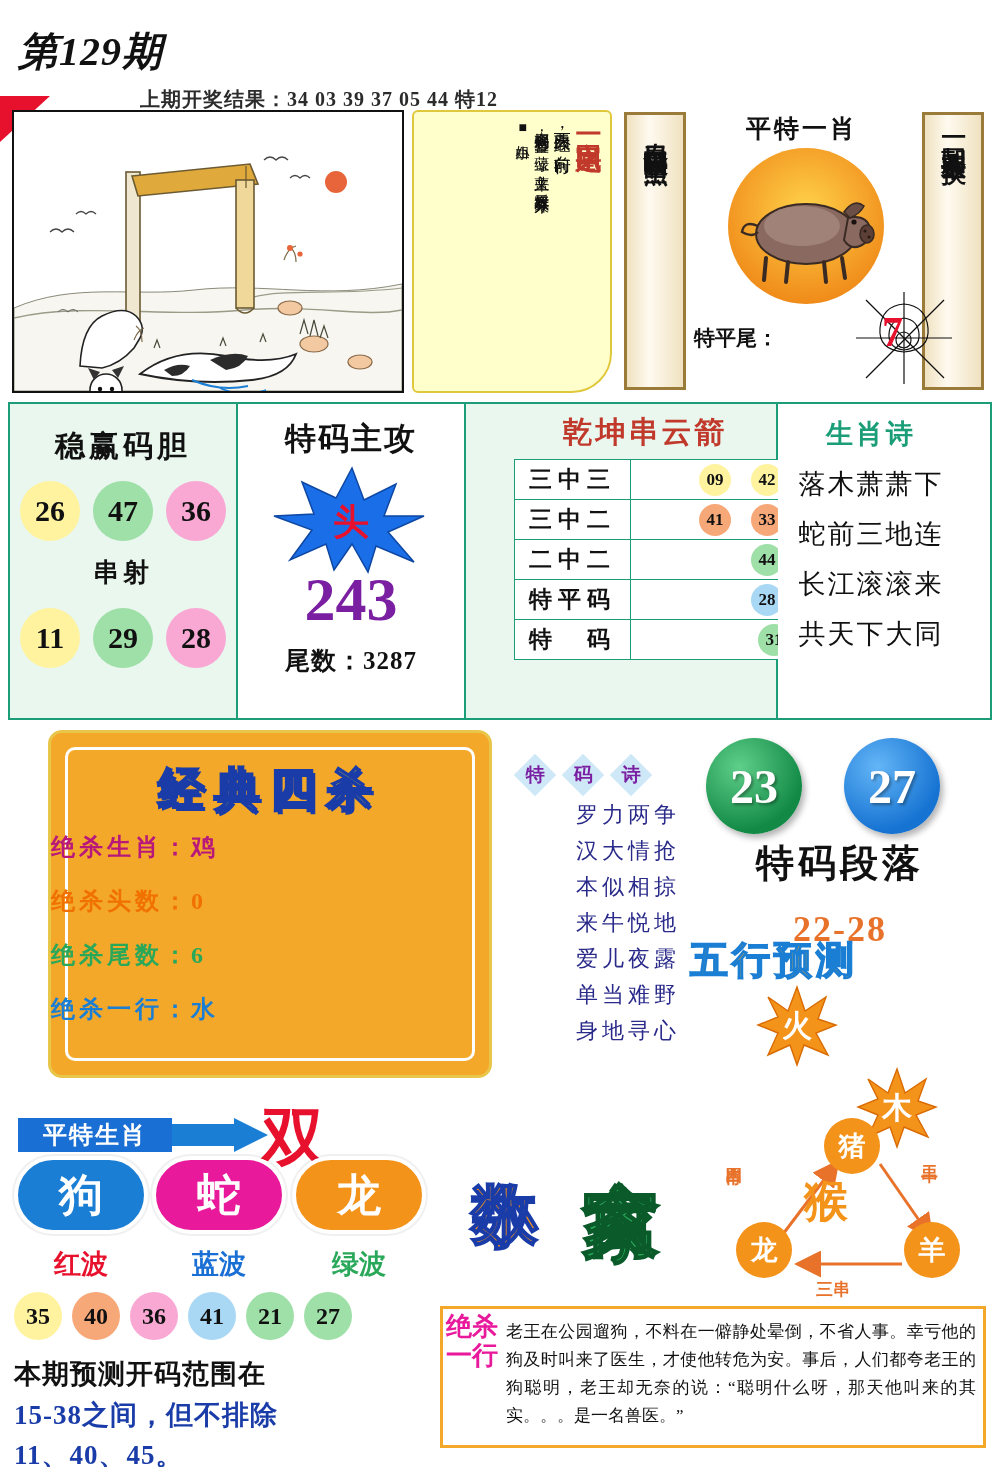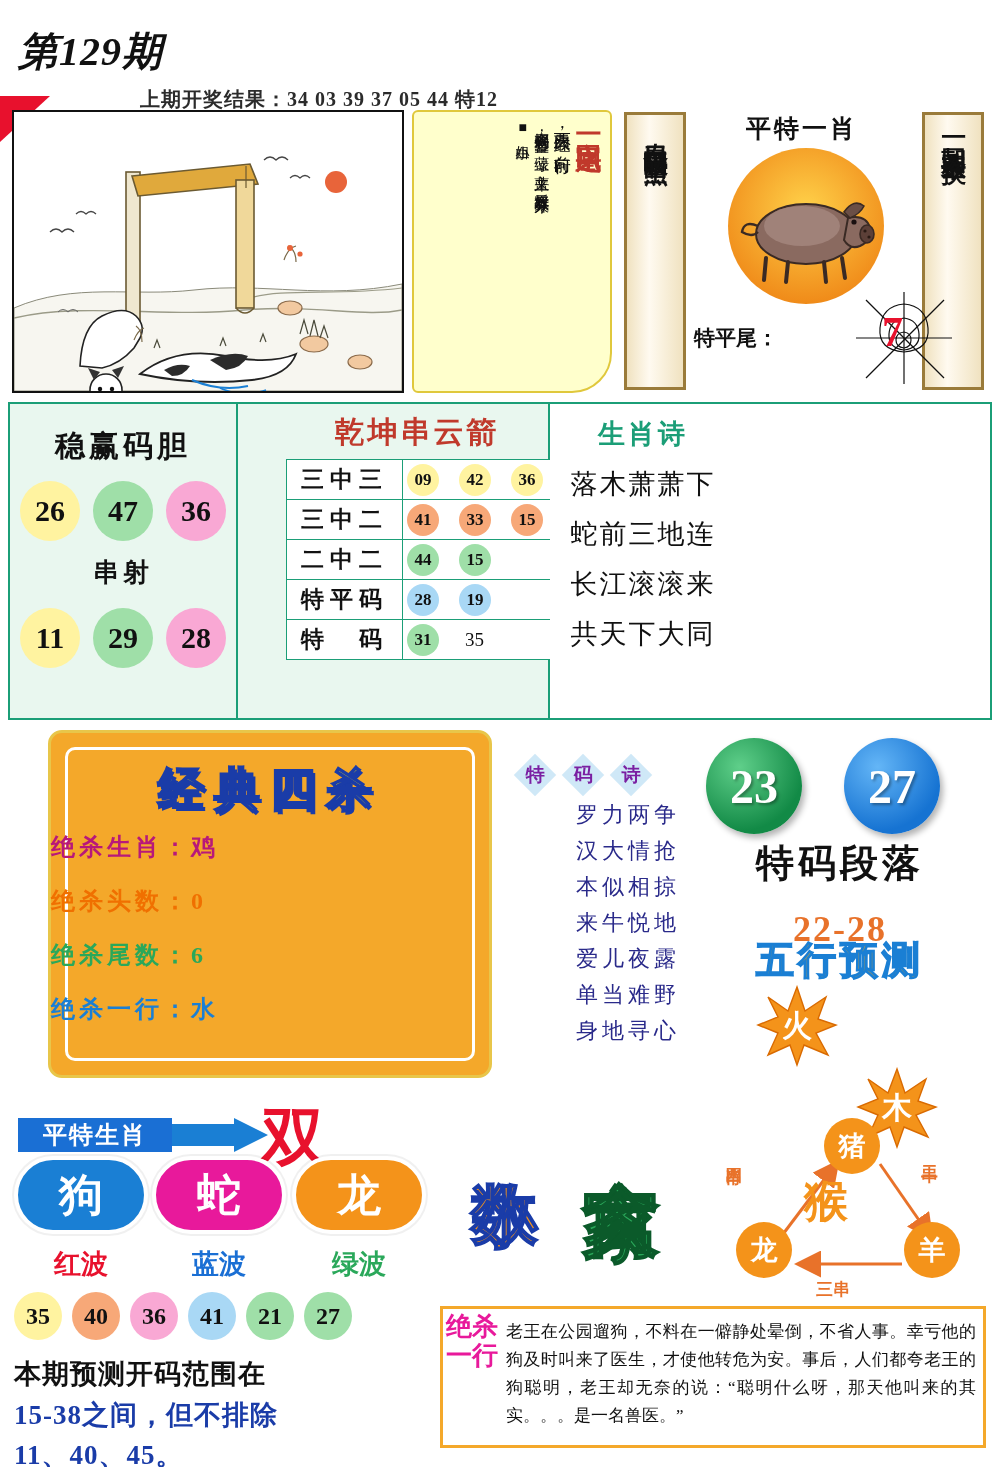--- a/index.html
+++ b/index.html
@@ -149,21 +149,21 @@
   #qk-table { width:322px; margin:6px auto 0; border-collapse:collapse; }
   #qk-table td {
     border:1px solid #1b9e77; height:40px; padding:0;
     font-family:"Liberation Serif", serif;
   }
   .qk-label {
     width:116px; text-align:center; font-size:23px; font-weight:bold; color:#111;
     background:#ffffff; letter-spacing:6px;
   }
   .qk-vals { background:#ffffff; padding-left:6px; }
-  .qk-vals .inner { display:flex; gap:20px; align-items:center; padding-left:4px; }
+  .qk-vals .inner { display:flex; gap:20px; align-items:center; padding-left:4px;justify-content:flex-end; }
   .ball-xs { width:32px; height:32px; font-size:17px; }
   .plain-num { font-family:"Liberation Serif", serif; font-size:19px; color:#111; padding-left:6px; }
 
   
   .poem-line {
     text-align:center; font-family:"Liberation Serif", serif;
     font-size:27px; color:#111; margin-top:14px; letter-spacing:2px;
   }
 
   
@@ -239,21 +239,21 @@
     left:690px; top:838px; width:300px; text-align:center;
     font-family:"Liberation Serif", serif; font-size:38px; font-weight:bold;
     color:#111; letter-spacing:4px;
   }
   #duanluo-range {
     left:690px; top:888px; width:300px; text-align:center;
     font-family:"Liberation Serif", serif; font-size:36px; font-weight:bold;
     color:#e8722a; letter-spacing:2px;margin-top:20px;
   }
   #wuxing-title {
-    left:690px; top:935px; width:300px; text-align:center;
+    left:690px; top:935px; width:300px; text-align:left;
     font-family:"Liberation Serif", serif; font-size:38px; font-weight:bold;
     color:#e8a11a; letter-spacing:4px;
     -webkit-text-stroke:1.5px #1a7fd4;
   }
   #wuxing-1 { left:756px; top:985px; }
   #wuxing-2 { left:856px; top:985px; }
   .star-wrap { width:82px; height:82px; position:relative; }
   .star-txt {
     position:absolute; inset:0; display:flex; align-items:center; justify-content:center;
     font-family:"Liberation Serif", serif; font-size:30px; font-weight:bold; color:#fff;
@@ -500,20 +500,31 @@
       <div class="ball ball-lg" style="background:#f9a8d4">36</div>
     </div>
     <div class="col-title" id="t-chuanshe">串射</div>
     <div class="row-balls" id="wy-row2">
       <div class="ball ball-lg" style="background:#fff3a0">11</div>
       <div class="ball ball-lg" style="background:#9fdfa8">29</div>
       <div class="ball ball-lg" style="background:#f9a8d4">28</div>
     </div>
   </div>
 
+  <div class="mt-col" id="col-temaa">
+    <div class="col-title" id="t-temaa">特码主攻</div>
+    <div id="burst-wrap">
+      <svg width="228" height="110" viewBox="0 0 228 110">
+        <polygon points="114,4 126,36 158,20 146,52 186,52 150,68 176,98 138,82 130,108 114,80 96,106 88,80 52,96 74,66 36,52 76,50 64,18 98,34" fill="#1a6fe8" stroke="#0d47a1" stroke-width="1.5"></polygon>
+      </svg>
+      <div id="burst-word">头</div>
+    </div>
+    <div id="temaa-num">243</div>
+    <div id="temaa-tail">尾数：3287</div>
+  </div>
 
   <div class="mt-col" id="col-qiankun">
     <div class="col-title" id="t-qiankun">乾坤串云箭</div>
     <table id="qk-table">
       <tbody>
           <tr>
         <td class="qk-label">三中三</td>
         <td class="qk-vals">
           <div class="inner">
             <div class="ball ball-xs" style="background:#fff3a0">09</div>

